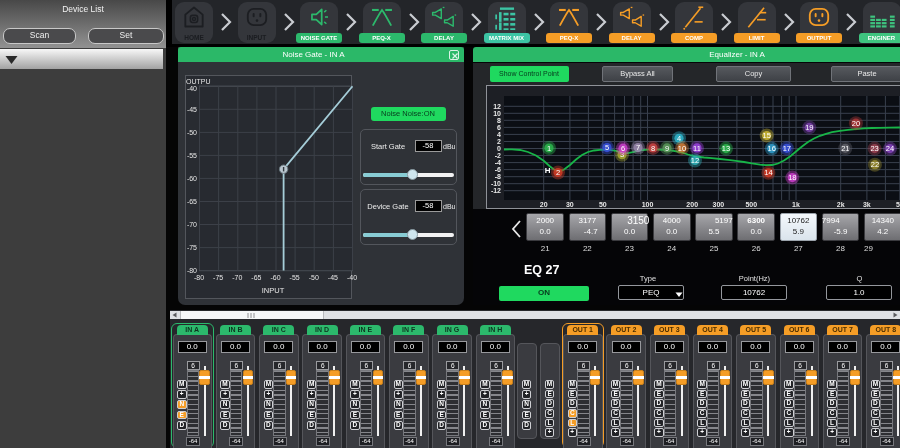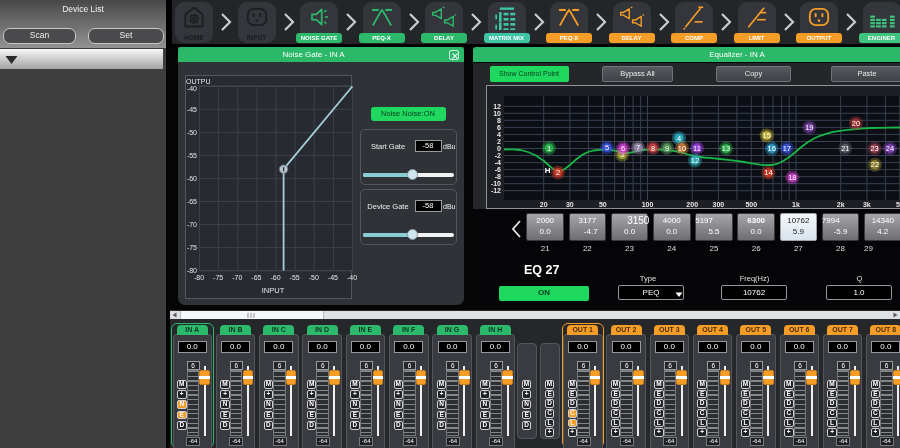--- a/index.html
+++ b/index.html
@@ -396,21 +396,21 @@
 <div style="left:568.6px;top:243.5px;width:37.5px;height:10px;font-size:8px;color:#ddd;font-weight:normal;text-align:center;line-height:10px;">22</div>
 <div style="left:610.8px;top:213px;width:37.5px;height:27.5px;background:linear-gradient(#a6a6aa,#6e6e72);border:1px solid #3a3a3e;border-radius:2px;"></div>
 <div style="left:610.8px;top:215px;width:39px;height:11px;font-size:10px;color:#fff;font-weight:normal;text-align:center;line-height:11px;padding-left:16px;">3150</div>
 <div style="left:610.8px;top:226px;width:37.5px;height:11px;font-size:8px;color:#fff;font-weight:normal;text-align:center;line-height:11px;">0.0</div>
 <div style="left:610.8px;top:243.5px;width:37.5px;height:10px;font-size:8px;color:#ddd;font-weight:normal;text-align:center;line-height:10px;">23</div>
 <div style="left:653.0px;top:213px;width:37.5px;height:27.5px;background:linear-gradient(#a6a6aa,#6e6e72);border:1px solid #3a3a3e;border-radius:2px;"></div>
 <div style="left:653.0px;top:215px;width:37.5px;height:11px;font-size:8px;color:#fff;font-weight:normal;text-align:center;line-height:11px;">4000</div>
 <div style="left:653.0px;top:226px;width:37.5px;height:11px;font-size:8px;color:#fff;font-weight:normal;text-align:center;line-height:11px;">0.0</div>
 <div style="left:653.0px;top:243.5px;width:37.5px;height:10px;font-size:8px;color:#ddd;font-weight:normal;text-align:center;line-height:10px;">24</div>
 <div style="left:695.2px;top:213px;width:37.5px;height:27.5px;background:linear-gradient(#a6a6aa,#6e6e72);border:1px solid #3a3a3e;border-radius:2px;"></div>
-<div style="left:695.2px;top:215px;width:37.5px;height:11px;font-size:8px;color:#fff;font-weight:normal;text-align:left;line-height:11px;">5197</div>
+<div style="left:695.2px;top:215px;width:37.5px;height:11px;font-size:8px;color:#fff;font-weight:normal;text-align:right;line-height:11px;">5197</div>
 <div style="left:695.2px;top:226px;width:37.5px;height:11px;font-size:8px;color:#fff;font-weight:normal;text-align:center;line-height:11px;">5.5</div>
 <div style="left:695.2px;top:243.5px;width:37.5px;height:10px;font-size:8px;color:#ddd;font-weight:normal;text-align:center;line-height:10px;">25</div>
 <div style="left:737.4px;top:213px;width:37.5px;height:27.5px;background:linear-gradient(#a6a6aa,#6e6e72);border:1px solid #3a3a3e;border-radius:2px;"></div>
 <div style="left:737.4px;top:215px;width:37.5px;height:11px;font-size:8px;color:#fff;font-weight:bold;text-align:center;line-height:11px;">6300</div>
 <div style="left:737.4px;top:226px;width:37.5px;height:11px;font-size:8px;color:#fff;font-weight:normal;text-align:center;line-height:11px;">0.0</div>
 <div style="left:737.4px;top:243.5px;width:37.5px;height:10px;font-size:8px;color:#ddd;font-weight:normal;text-align:center;line-height:10px;">26</div>
 <div style="left:779.6px;top:213px;width:37.5px;height:27.5px;background:linear-gradient(#f4f8fc,#dae4ec);border:1px solid #9aa2aa;color:#1a1a1a;border-radius:2px;"></div>
 <div style="left:779.6px;top:215px;width:37.5px;height:11px;font-size:8px;color:#1a1a1a;font-weight:normal;text-align:center;line-height:11px;">10762</div>
 <div style="left:779.6px;top:226px;width:37.5px;height:11px;font-size:8px;color:#1a1a1a;font-weight:normal;text-align:center;line-height:11px;">5.9</div>
 <div style="left:779.6px;top:243.5px;width:37.5px;height:10px;font-size:8px;color:#ddd;font-weight:normal;text-align:center;line-height:10px;">27</div>
@@ -419,21 +419,21 @@
 <div style="left:821.8px;top:226px;width:37.5px;height:11px;font-size:8px;color:#fff;font-weight:normal;text-align:center;line-height:11px;">-5.9</div>
 <div style="left:821.8px;top:243.5px;width:37.5px;height:10px;font-size:8px;color:#ddd;font-weight:normal;text-align:center;line-height:10px;">28</div>
 <div style="left:864.0px;top:213px;width:37.5px;height:27.5px;background:linear-gradient(#a6a6aa,#6e6e72);border:1px solid #3a3a3e;border-radius:2px;"></div>
 <div style="left:864.0px;top:215px;width:37.5px;height:11px;font-size:8px;color:#fff;font-weight:normal;text-align:center;line-height:11px;">14340</div>
 <div style="left:864.0px;top:226px;width:37.5px;height:11px;font-size:8px;color:#fff;font-weight:normal;text-align:center;line-height:11px;">4.2</div>
 <div style="left:864.0px;top:243.5px;width:37.5px;height:10px;font-size:8px;color:#ddd;font-weight:normal;text-align:left;line-height:10px;">29</div>
 <div style="left:524px;top:262.5px;width:70px;height:14px;font-size:12.5px;color:#fff;font-weight:bold;text-align:left;line-height:14px;">EQ 27</div>
 <div style="left:499px;top:286px;width:90px;height:14.5px;background:#1fd95f;border-radius:2px;"></div>
 <div style="left:499px;top:286px;width:90px;height:14.5px;font-size:8px;color:#083a1e;font-weight:bold;text-align:center;line-height:14.5px;">ON</div>
 <div style="left:613px;top:273.5px;width:70px;height:10px;font-size:7.5px;color:#e0e0e0;font-weight:normal;text-align:center;line-height:10px;">Type</div>
-<div style="left:719.5px;top:273.5px;width:70px;height:10px;font-size:7.5px;color:#e0e0e0;font-weight:normal;text-align:center;line-height:10px;">Freq(Hz)</div>
+<div style="left:719.5px;top:273.5px;width:70px;height:10px;font-size:7.5px;color:#e0e0e0;font-weight:normal;text-align:center;line-height:10px;">Point(Hz)</div>
 <div style="left:824.5px;top:273.5px;width:70px;height:10px;font-size:7.5px;color:#e0e0e0;font-weight:normal;text-align:center;line-height:10px;">Q</div>
 <div style="left:618px;top:285px;width:66px;height:15px;background:#000;border:1px solid #94979c;border-radius:2px;"></div>
 <div style="left:618px;top:285px;width:66px;height:15px;font-size:8px;color:#fff;font-weight:normal;text-align:center;line-height:15px;">PEQ</div>
 <div style="left:721px;top:285px;width:66px;height:15px;background:#000;border:1px solid #94979c;border-radius:2px;"></div>
 <div style="left:721px;top:285px;width:66px;height:15px;font-size:8px;color:#fff;font-weight:normal;text-align:center;line-height:15px;">10762</div>
 <div style="left:826px;top:285px;width:66px;height:15px;background:#000;border:1px solid #94979c;border-radius:2px;"></div>
 <div style="left:826px;top:285px;width:66px;height:15px;font-size:8px;color:#fff;font-weight:normal;text-align:center;line-height:15px;">1.0</div>
 <svg style="left:675px;top:291.5px;position:absolute;" width="8" height="5.5" viewBox="0 0 8 5.5">
     <path d="M0.5 0.5 L4 5 L7.5 0.5 Z" fill="#fff"></path>
   </svg>

